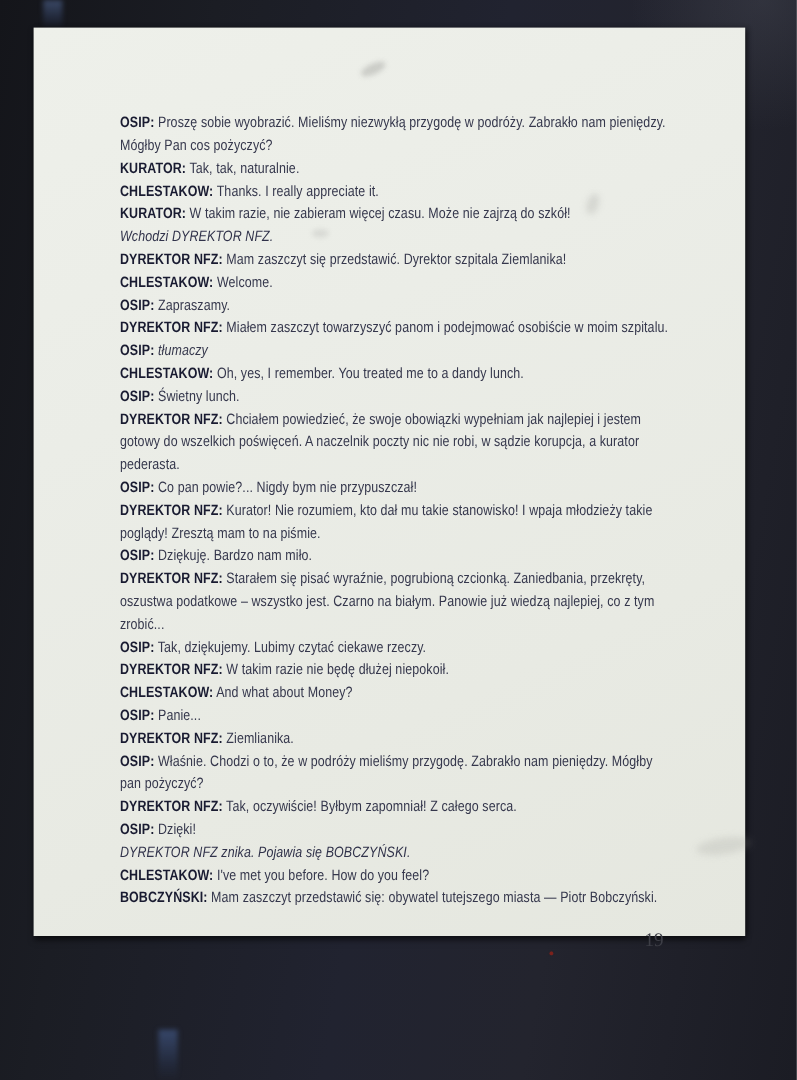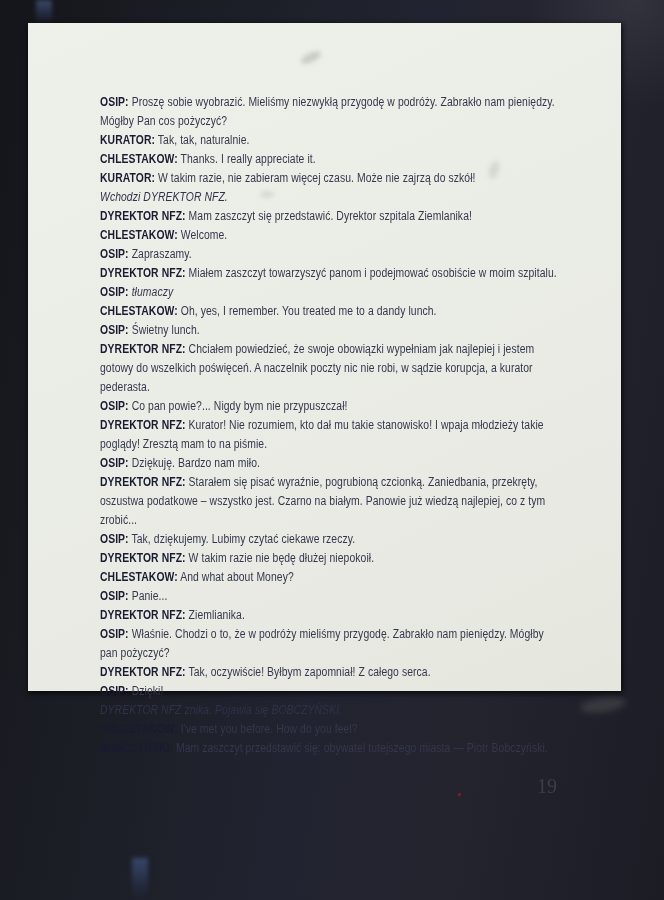--- a/index.html
+++ b/index.html
@@ -21,37 +21,37 @@
     background:linear-gradient(180deg,rgba(80,110,170,.5),rgba(60,90,150,.15) 70%,rgba(60,90,150,0));
     filter:blur(2px);
   }
   .corner-glow{
     position:absolute;right:0;top:0;width:140px;height:110px;
     background:radial-gradient(ellipse at 80% 0%,rgba(120,125,140,.18),rgba(120,125,140,0) 70%);
     pointer-events:none;
   }
   
   .paper{
-    position:absolute;left:28px;top:23px;width:593px;height:668px;
+    position:absolute;left:28px;top:23px;width:593px;height:757px;
     background:linear-gradient(155deg,#eef0ea 0%,#ebede7 35%,#e8eae3 70%,#e5e7df 100%);
     box-shadow:0 3px 5px rgba(0,0,0,.55), 2px 0 4px rgba(0,0,0,.35);
   }
   .dialogue{
     position:absolute;left:72px;top:70px;width:558px;
     transform:scaleX(0.83);transform-origin:left top;
     font-size:12.5px;line-height:19px;color:#35374c;
     letter-spacing:0.1px;
   }
   .dialogue p{margin:0;padding:0;}
   .dialogue .speaker{font-weight:bold;color:#191b31;}
   .dialogue .stage{font-style:italic;color:#30324a;}
   .dialogue .it{font-style:italic;}
   .page-number{
     position:absolute;left:509px;top:752px;
-    font-family:"Liberation Serif",serif;font-size:20px;color:#3d3e46;
+    font-family:"Liberation Serif",serif;font-size:16px;color:#3d3e46;
   }
   .red-dot{
     position:absolute;left:430px;top:770px;width:3px;height:3px;border-radius:50%;
     background:#7c221c;box-shadow:0 0 1px rgba(124,34,28,.7);
   }
   
   .smudge{position:absolute;pointer-events:none;border-radius:50%;}
   .smudge-1{left:272px;top:30px;width:22px;height:9px;background:rgba(125,125,122,.30);filter:blur(2px);transform:rotate(-25deg);}
   .smudge-2{left:461px;top:138px;width:10px;height:18px;background:rgba(135,135,130,.22);filter:blur(2.5px);transform:rotate(18deg);}
   .smudge-3{left:552px;top:675px;width:46px;height:14px;background:rgba(150,150,145,.22);filter:blur(3px);transform:rotate(-8deg);}

